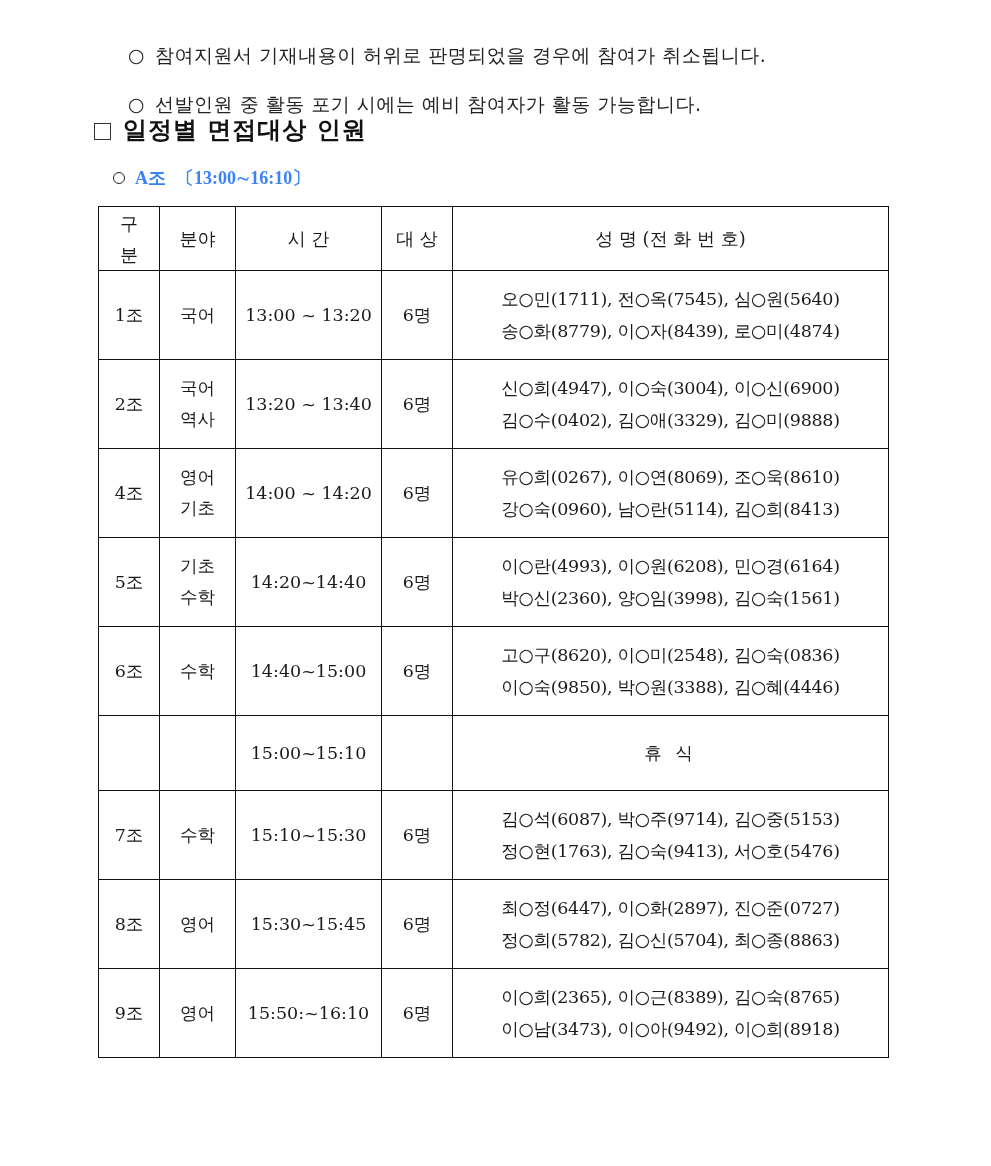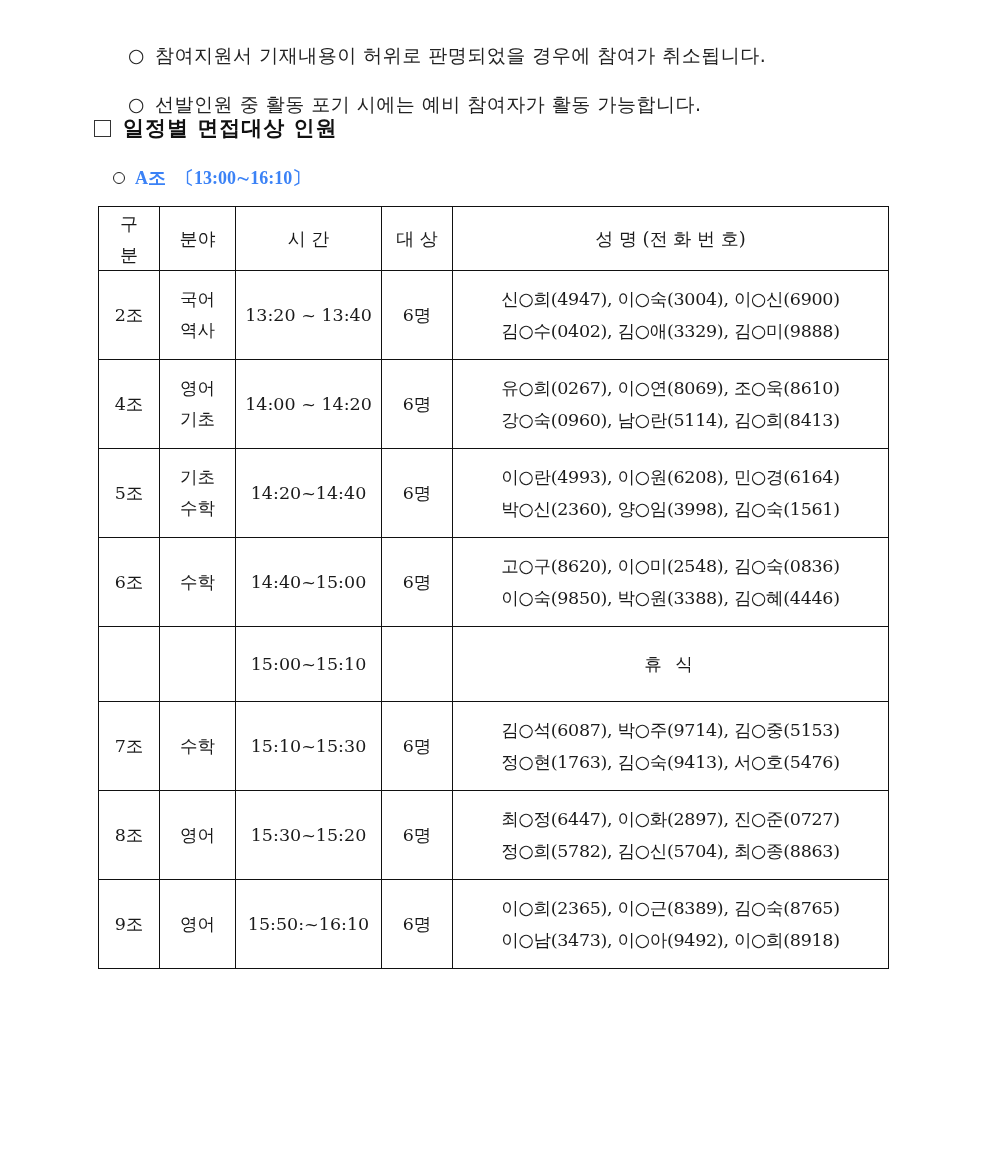--- a/index.html
+++ b/index.html
@@ -9,21 +9,21 @@
       color: #1a1a1a;
     }
     .notice {
       position: absolute; left: 128px; font-size: 19px; letter-spacing: 0.5px;
       white-space: nowrap; color: #222; text-align: right;
     }
     .notice .bullet { display: inline-block; margin-right: 10px; }
     #n1 { top: 43px; }
     #n2 { top: 92px; }
     .section-title {
-      position: absolute; left: 94px; top: 114px; font-size: 21px; font-weight: bold;
+      position: absolute; left: 94px; top: 114px; font-size: 24px; font-weight: bold;
       letter-spacing: 1px; white-space: nowrap; color: #111;
     }
     .section-title .box {
       display: inline-block; width: 17px; height: 17px; border: 1.5px solid #333;
       vertical-align: -2px; margin-right: 12px; box-sizing: border-box;
     }
     .sub-title {
       position: absolute; left: 113px; top: 166px; font-size: 18px; font-weight: bold;
       white-space: nowrap; color: #3b82f6; font-family: Liberation Serif, serif;
     }
@@ -86,20 +86,32 @@
           <span>분</span>
     </th>
     <th>분야</th>
     <th>시 간</th>
     <th>대 상</th>
     <th>성    명 (전 화 번 호)</th>
   </tr>
   </tbody>
     <tbody id="rows-before">
       <tr class="row">
+        <td>1조</td>
+        <td class="stack">
+          <span>국어</span>
+        </td>
+        <td>13:00 ~ 13:20</td>
+        <td>6명</td>
+        <td class="names">
+          <span>오○민(1711), 전○옥(7545), 심○원(5640)</span>
+          <span>송○화(8779), 이○자(8439), 로○미(4874)</span>
+        </td>
+      </tr>
+      <tr class="row">
         <td>2조</td>
         <td class="stack">
           <span>국어</span>
           <span>역사</span>
         </td>
         <td>13:20 ~ 13:40</td>
         <td>6명</td>
         <td class="names">
           <span>신○희(4947), 이○숙(3004), 이○신(6900)</span>
           <span>김○수(0402), 김○애(3329), 김○미(9888)</span>
@@ -164,21 +176,21 @@
         <td class="names">
           <span>김○석(6087), 박○주(9714), 김○중(5153)</span>
           <span>정○현(1763), 김○숙(9413), 서○호(5476)</span>
         </td>
       </tr>
       <tr class="row">
         <td>8조</td>
         <td class="stack">
           <span>영어</span>
         </td>
-        <td>15:30~15:20</td>
+        <td>15:30~15:45</td>
         <td>6명</td>
         <td class="names">
           <span>최○정(6447), 이○화(2897), 진○준(0727)</span>
           <span>정○희(5782), 김○신(5704), 최○종(8863)</span>
         </td>
       </tr>
       <tr class="row">
         <td>9조</td>
         <td class="stack">
           <span>영어</span>

